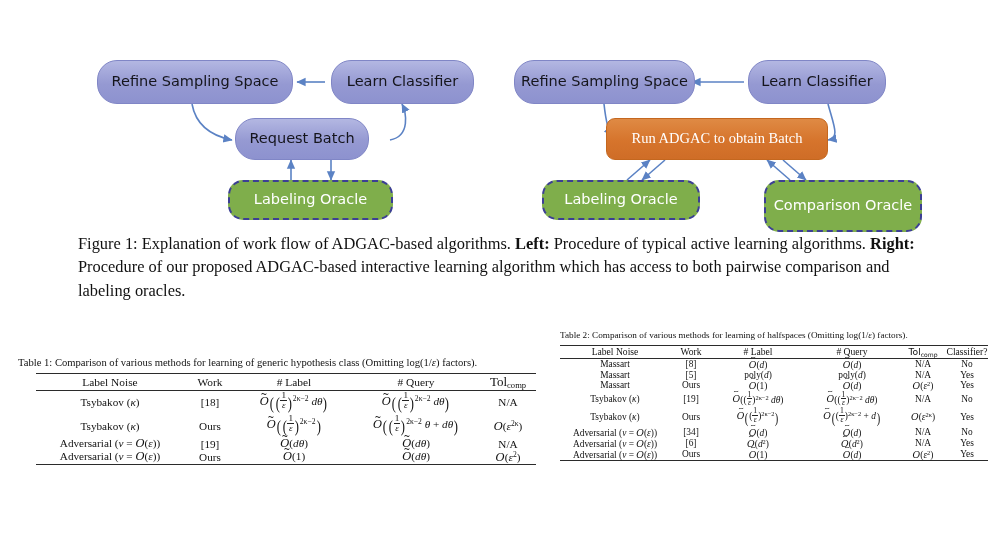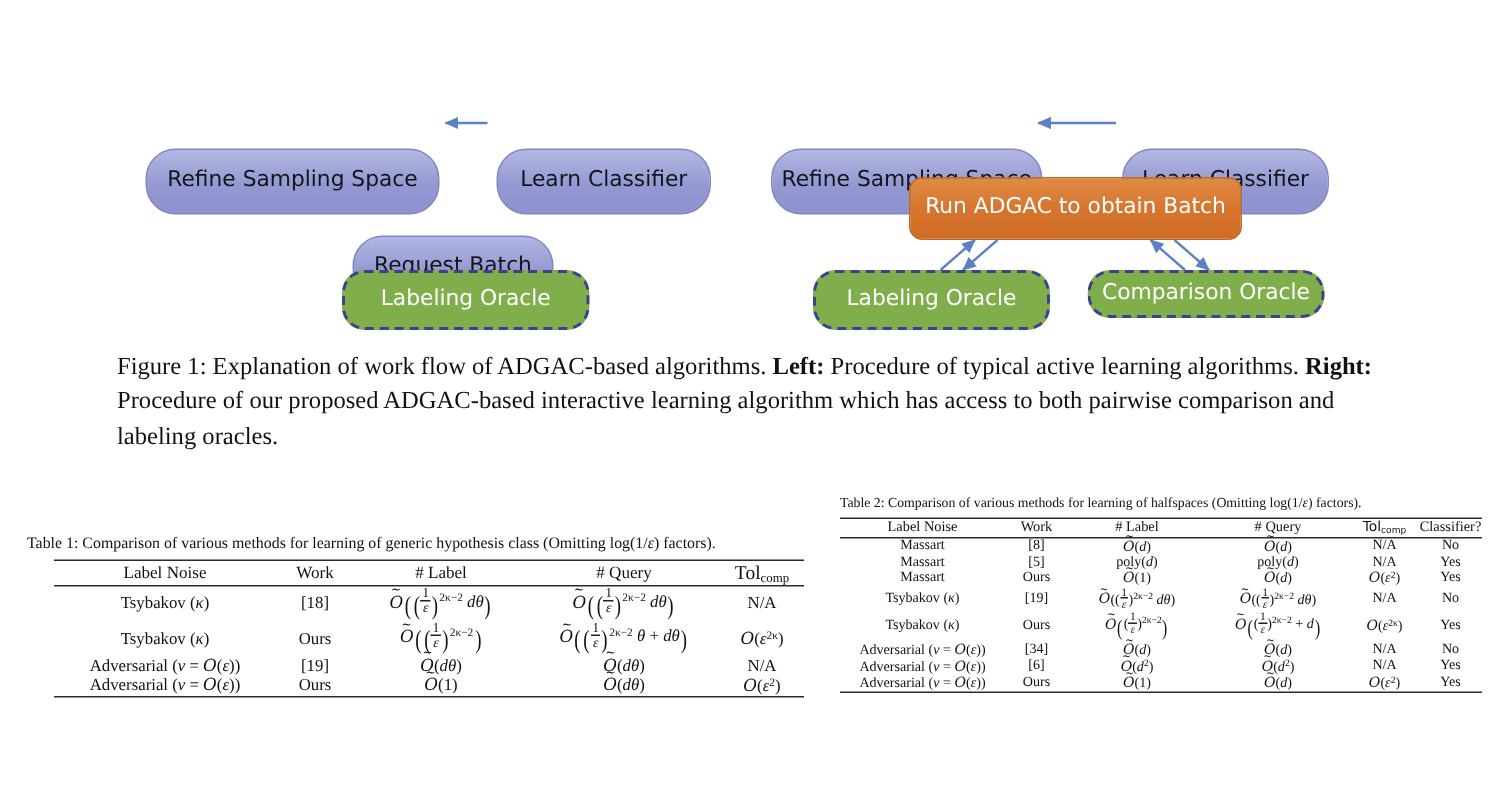--- a/index.html
+++ b/index.html
@@ -30,21 +30,20 @@
     line-height: 1.05;
     white-space: nowrap;
   }
 
   .node-purple {
     background: linear-gradient(180deg, #b3b7e2 0%, #9599d2 55%, #8d92cf 100%);
     border: 1px solid #8086c6;
     border-radius: 20px;
     color: #15151c;
     font-size: 14.5px;
-    margin-top: 39px;
   }
 
   .node-orange {
     background: linear-gradient(180deg, #df8a44 0%, #d6742c 55%, #cf6d27 100%);
     border: 1px solid #c4671f;
     border-radius: 9px;
     color: #ffffff;
     font-size: 14.5px;
   }
 
@@ -204,29 +203,29 @@
   </div>
 
   <div class="node node-purple" style="left:514px; top:60px; width:181px; height:44px;">
     <span>Refine Sampling Space</span>
   </div>
 
   <div class="node node-purple" style="left:748px; top:60px; width:138px; height:44px;">
     <span>Learn Classifier</span>
   </div>
 
-  <div class="node node-orange" style="left:606px; top:118px; width:222px; height:42px;">
+  <div class="node node-orange" style="left:606px; top:118px; width:222px; height:42px;font-family:Liberation Serif, serif;">
     <span>Run ADGAC to obtain Batch</span>
   </div>
 
   <div class="node node-green" style="left:542px; top:180px; width:158px; height:40px;">
     <span>Labeling Oracle</span>
   </div>
 
-  <div class="node node-green" style="left:725px; top:180px; width:158px; height:32px;">
+  <div class="node node-green" style="left:764px; top:180px; width:158px; height:52px;">
     <span>Comparison  Oracle</span>
   </div>
 </div>
 
 <div class="caption">
   <span>Figure 1:</span><span> Explanation of work flow of ADGAC-based algorithms. </span><b>Left:</b><span> Procedure of typical active learning algorithms. </span><b>Right:</b><span> Procedure of our proposed ADGAC-based interactive learning algorithm which has access to both pairwise comparison and labeling oracles.</span>
 </div>
 
 <div class="tbl-block" style="left:18px; top:330px; width:515px;margin-top:26px;">
 

